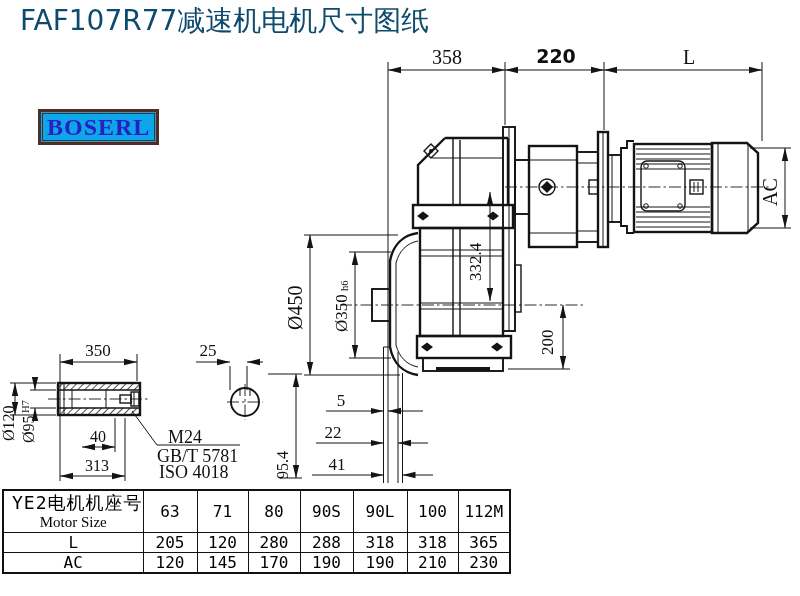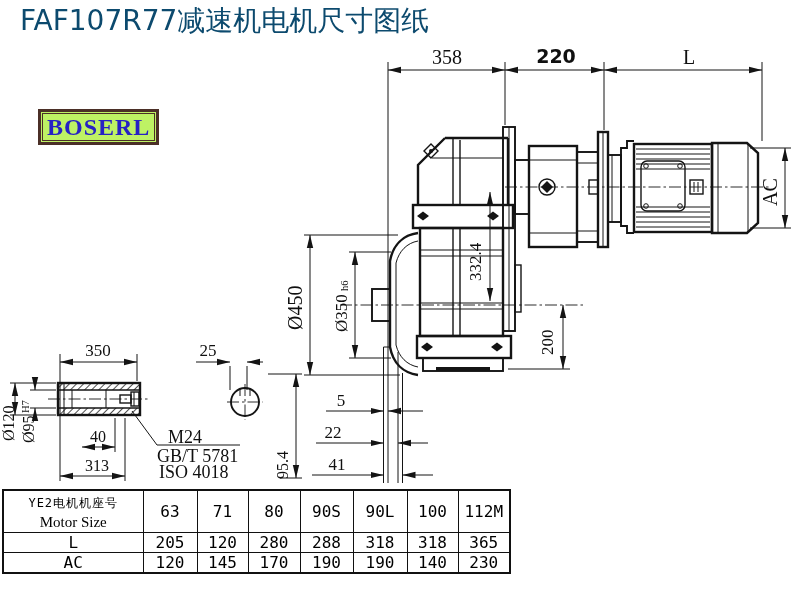--- a/index.html
+++ b/index.html
@@ -2,21 +2,21 @@
 <html><head>
 <meta charset="utf-8">
 <style>
   html,body{margin:0;padding:0;background:#fff;}
   body{width:800px;height:596px;position:relative;overflow:hidden;
        font-family:"DejaVu Sans",sans-serif;color:#000;}
 
   .title{position:absolute;left:20px;top:2px;font-size:28px;font-weight:normal;
          letter-spacing:0px;white-space:nowrap;color:#0c4a6e;}
 
-  .logo{position:absolute;left:38px;top:109px;border:3px solid #4b2f27;background:#bef264;}
+  .logo{position:absolute;left:38px;top:109px;border:3px solid #4b2f27;background:#0ea5e9;}
   .logo-inner{border:1px solid #4b2f27;margin:1px;padding:0 4px;
               font-family:"Liberation Serif",serif;font-weight:bold;font-size:24px;
               line-height:26px;color:#2721c4;letter-spacing:1px;}
 
   svg.drawing{position:absolute;left:0;top:0;}
 
   
   .o25{fill:none;stroke:#141414;stroke-width:2.4;stroke-linejoin:miter;}
   .o2{fill:none;stroke:#141414;stroke-width:1.9;}
   .o15{fill:none;stroke:#141414;stroke-width:1.4;}
@@ -35,21 +35,21 @@
   .mid{text-anchor:middle;}
 
   
   .size-table{position:absolute;left:2px;top:489px;border-collapse:collapse;
               table-layout:fixed;font-family:"DejaVu Sans Mono",monospace;
               border:2px solid #111;}
   .size-table td{border:1px solid #111;text-align:center;vertical-align:middle;
                  padding:0;font-size:16px;color:#000;}
   .size-table tr.hdr td{height:41px;}
   .size-table tr.datarow td{height:19px;}
-  .hdr-cn{display:block;font-size:12px;letter-spacing:1px;line-height:20px;}
+  .hdr-cn{display:block;font-size:18px;letter-spacing:1px;line-height:20px;text-align:right;}
   .hdr-en{display:block;font-size:15px;line-height:18px;font-family:Liberation Serif, serif;}
 </style>
 </head>
 <body>
 
 <div class="title">FAF107R77减速机电机尺寸图纸</div>
 
 <div class="logo">
   <div class="logo-inner">BOSERL</div>
 </div>
@@ -326,17 +326,17 @@
     <td>318</td>
     <td>365</td>
   </tr>
   <tr class="datarow">
     <td>AC</td>
     <td>120</td>
     <td>145</td>
     <td>170</td>
     <td>190</td>
     <td>190</td>
-    <td>140</td>
+    <td>210</td>
     <td>230</td>
   </tr>
 </tbody>
   </table>
 
 </body></html>

